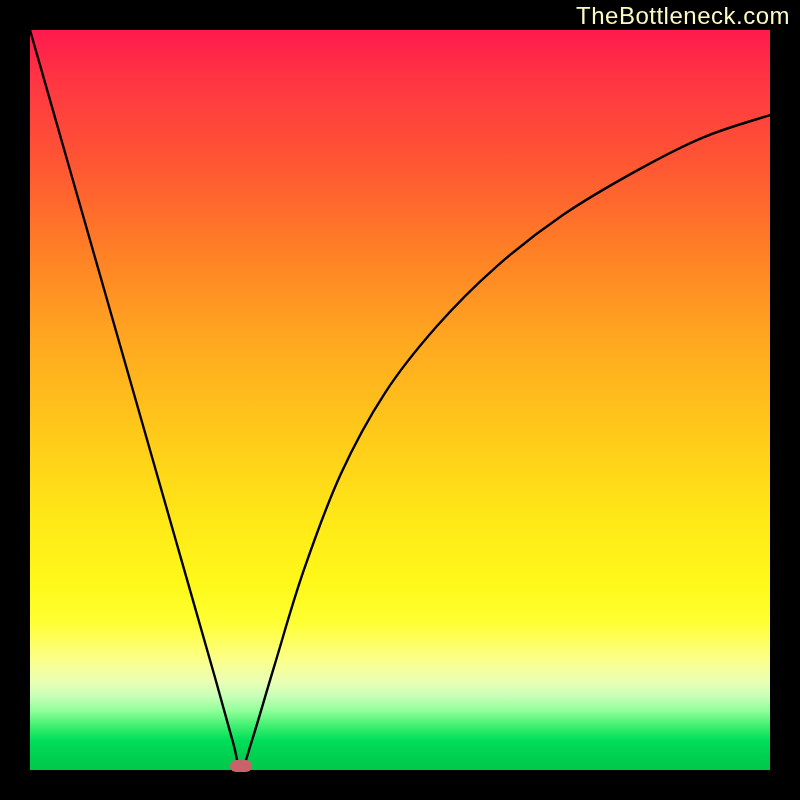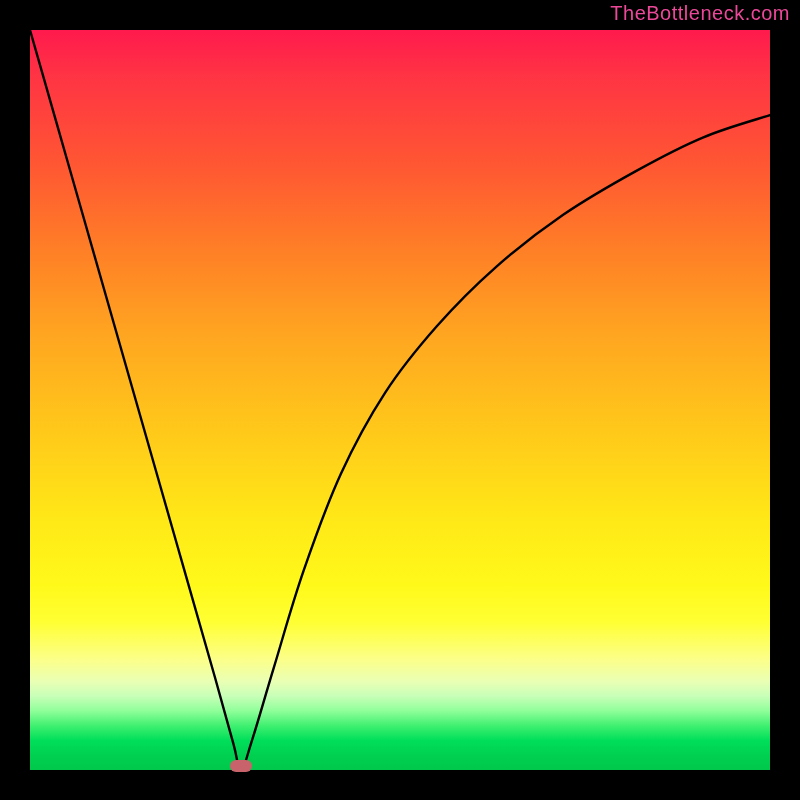--- a/index.html
+++ b/index.html
@@ -14,22 +14,22 @@
   .frame {
     position: relative;
     width: 800px;
     height: 800px;
     background: #000;
   }
   .watermark {
     position: absolute;
     top: 2px;
     right: 10px;
-    color: #ec4899;
-    font-size: 20px;
+    color: #fef9c3;
+    font-size: 24px;
     font-weight: 500;
     letter-spacing: 0.5px;
     z-index: 10;
   }
   .plot-area {
     position: absolute;
     left: 30px;
     top: 30px;
     width: 740px;
     height: 740px;

